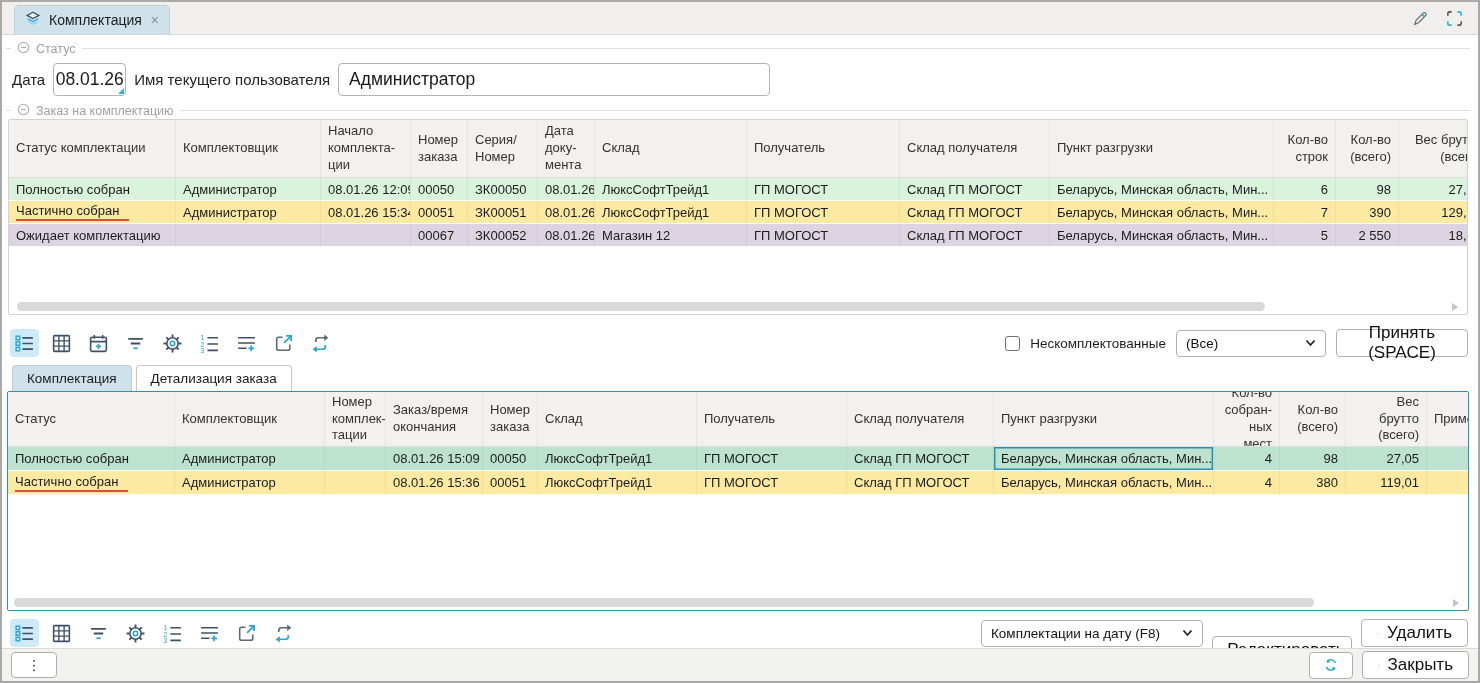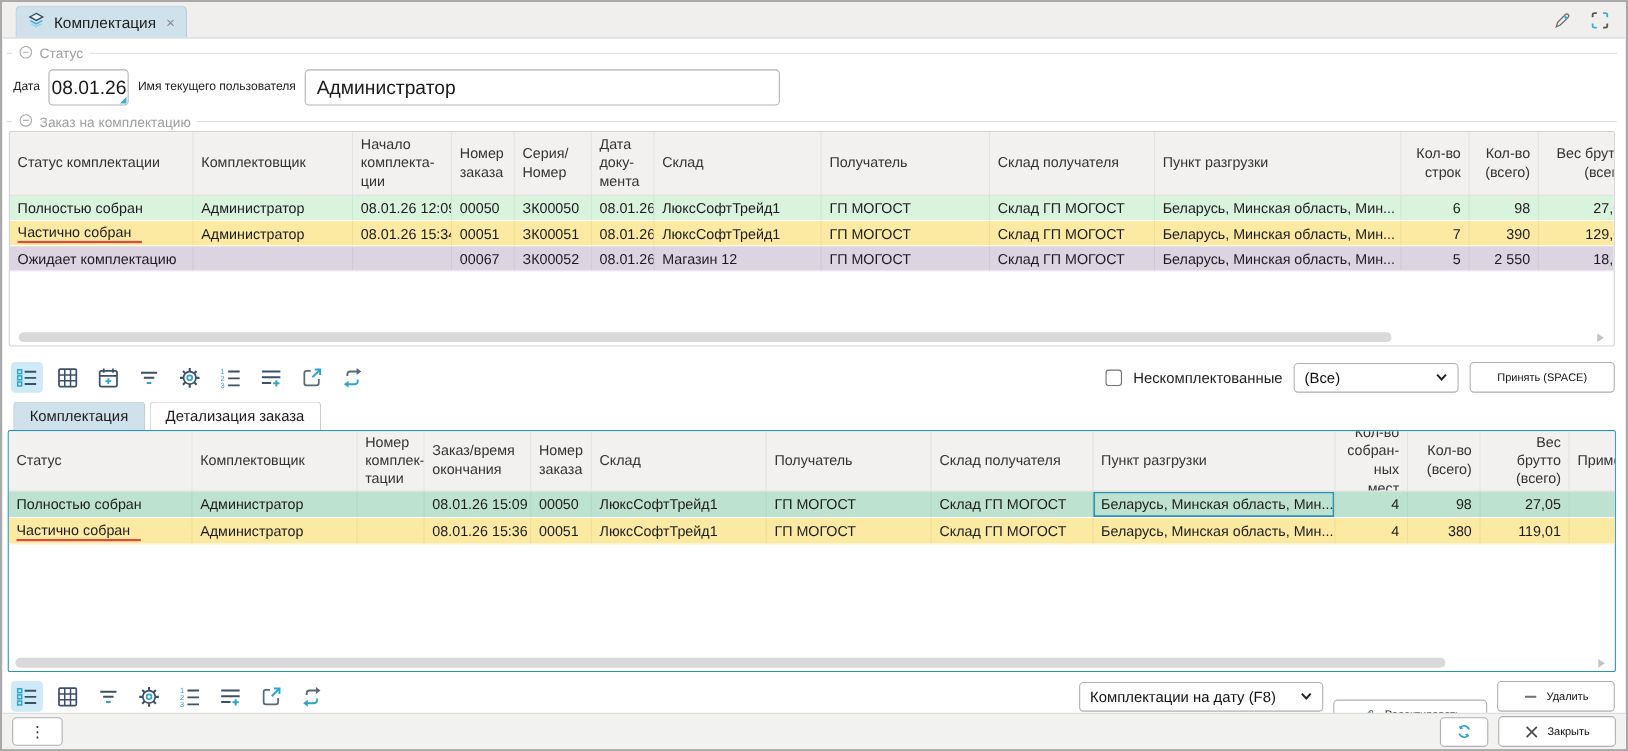--- a/index.html
+++ b/index.html
@@ -17,21 +17,21 @@
   .tabbar-actions{ position:absolute; right:14px; top:7px; display:flex; gap:15px; align-items:center; }
 
   
   .group-label{ display:flex; align-items:center; gap:6px; height:17px;
                 color:#a0a0a0; font-size:12.5px; margin:5px 8px 0 4px; }
   .group-label .pre{ width:5px; border-top:1px solid #dfdfdf; }
   .group-label .line{ flex:1; border-top:1px solid #e0e0e0; }
 
   
   .fields{ display:flex; align-items:center; gap:8px; margin:5px 0 6px 10px; height:34px; }
-  .flabel{ font-size:11px; color:#222; }
+  .flabel{ font-size:15px; color:#222; }
   .input{ background:#fff; border:1px solid #b3b3b3; border-radius:4px; height:33px;
           font-size:17.5px; color:#1a1a1a; display:flex; align-items:center; position:relative; }
   .input.date{ width:73px; justify-content:center; }
   .input.user{ width:432px; padding-left:10px; }
   .date-corner{ position:absolute; right:1px; bottom:1px; width:0; height:0;
                 border-left:6px solid transparent; border-bottom:6px solid #35b0d6; }
 
   
   .tablebox{ position:relative; background:#fff; border:1px solid #d2d2d2; border-radius:2px;
              margin-left:6px; width:1460px; overflow:hidden; }
@@ -62,21 +62,21 @@
          border-radius:4px; cursor:default; }
   .tbtn.sel{ background:#cdeaf6; }
   .mid-right{ margin-left:auto; display:flex; align-items:center; gap:10px; }
   .checkbox{ width:15px; height:15px; border:1.4px solid #717171; border-radius:3px; background:#fff; }
   .cblabel{ font-size:13.5px; color:#1e1e1e; }
   .select{ height:27px; background:#fff; border:1px solid #b0b0b0; border-radius:4px;
            display:flex; align-items:center; justify-content:space-between;
            font-size:13.5px; color:#111; padding:0 9px; }
   .btn{ height:28px; background:#fff; border:1px solid #b0b0b0; border-radius:4px;
         display:flex; align-items:center; justify-content:center; gap:8px;
-        font-size:10px; color:#111; padding:0 15px; cursor:default; }
+        font-size:17px; color:#111; padding:0 15px; cursor:default; }
 
   
   .subtabs{ display:flex; gap:4px; margin:7px 0 0 10px; height:26px; }
   .subtab{ padding:0 14px; display:flex; align-items:center; font-size:13.5px; color:#1b1b1b;
            border:1px solid #c9c9c9; border-bottom:none; border-radius:4px 4px 0 0; background:#fff; }
   .subtab.active{ background:#cfe2ec; border-color:#bfcdd6; }
 
   .bottombar{ display:flex; align-items:center; margin:7px 10px 0 8px; height:30px; }
   .bottom-right{ margin-left:auto; display:flex; align-items:center; gap:9px; }
 

